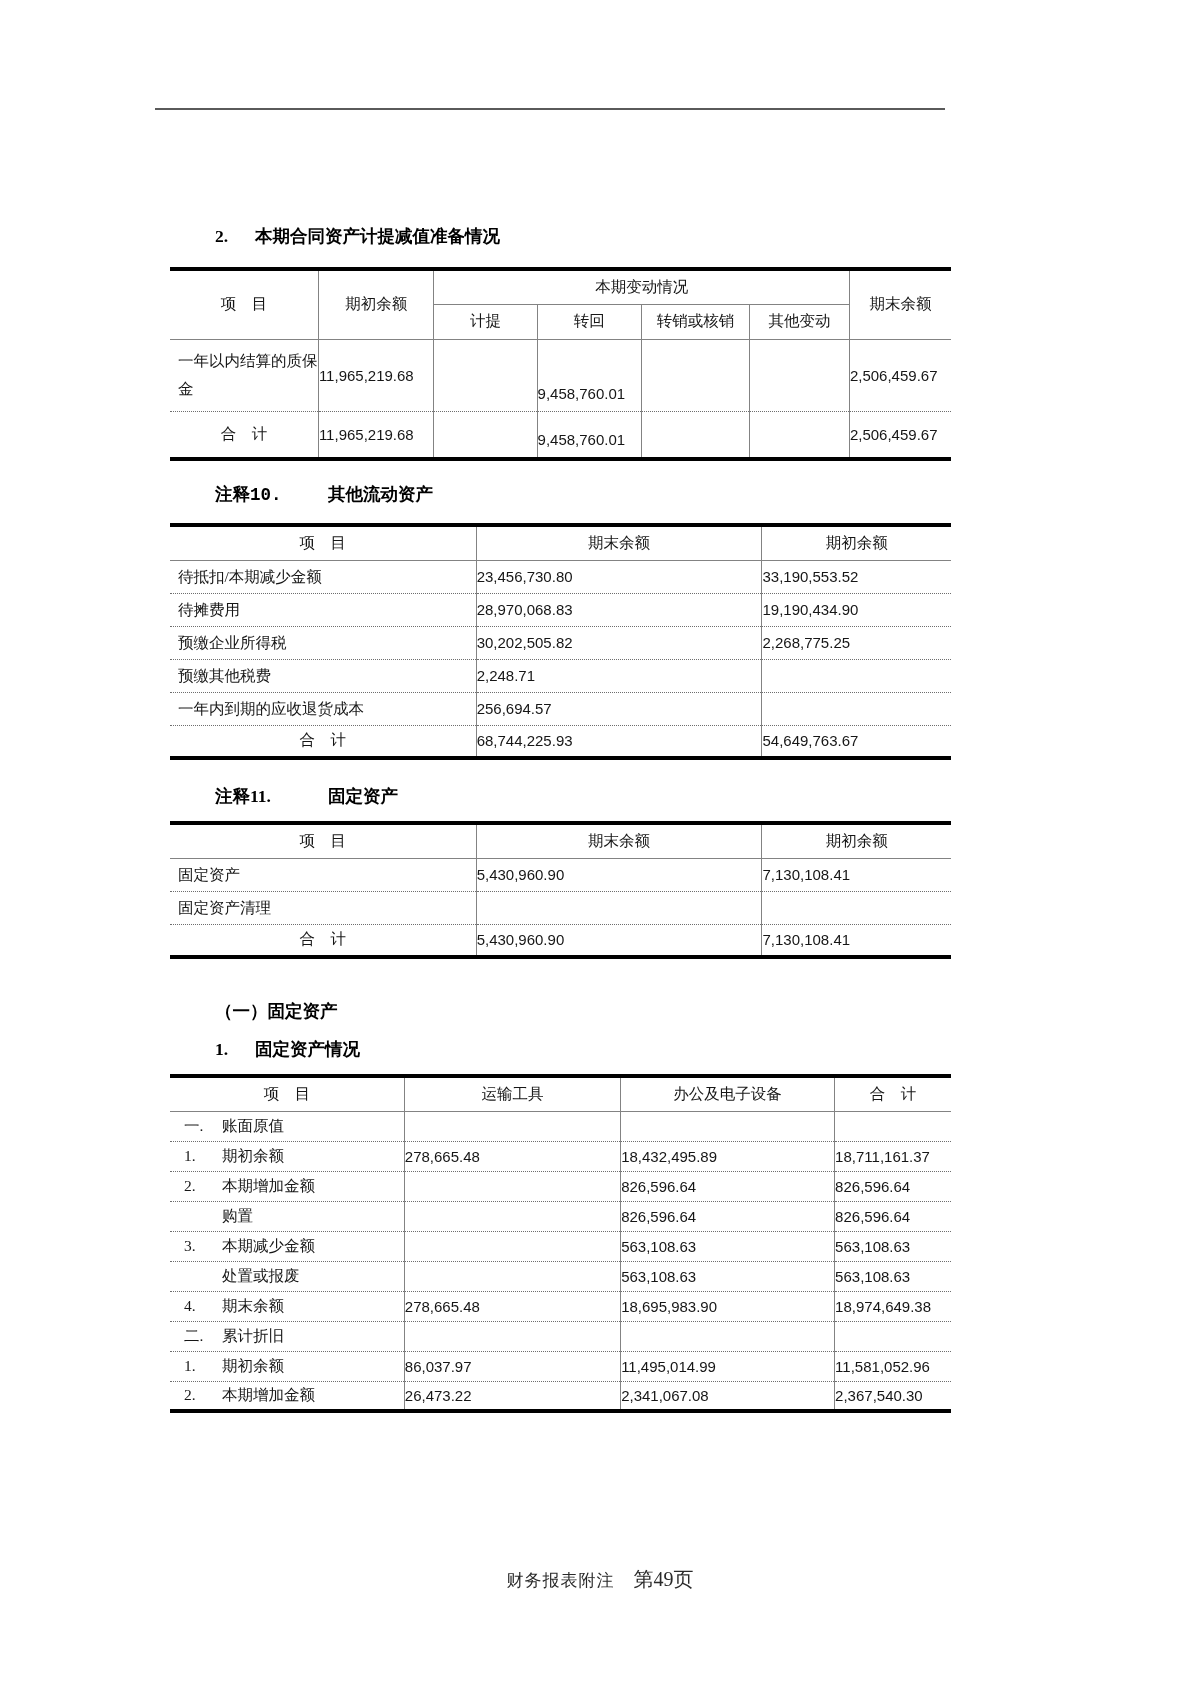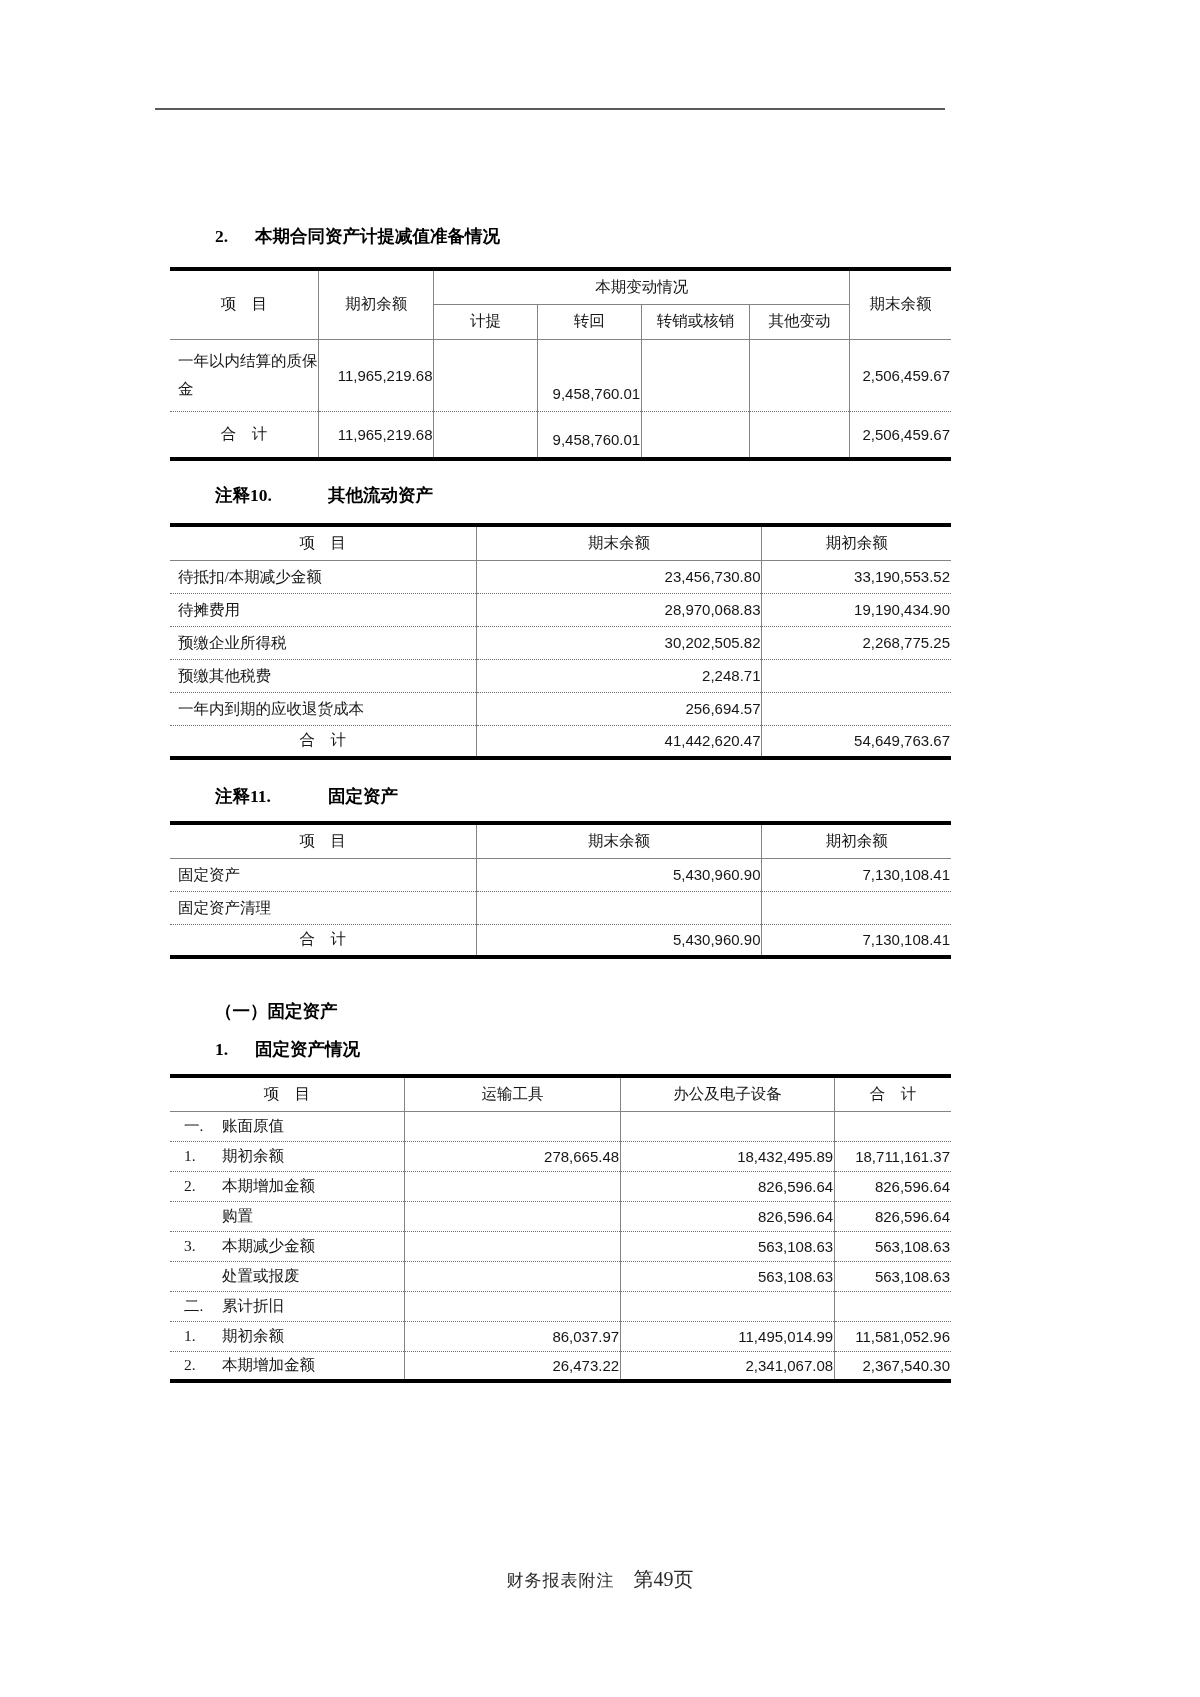--- a/index.html
+++ b/index.html
@@ -18,21 +18,21 @@
   }
   .content { position: absolute; left: 170px; top: 0; width: 781px; }
 
   .sec-heading {
     font-weight: bold; font-size: 17.5px; line-height: 24px; color: #000;
     padding-left: 45px; white-space: nowrap;
   }
   .sec-heading .h-num { display: inline-block; }
   #h-sec2 { margin-top: 224px; }
   #h-sec2 .h-num { width: 40px; }
-  #h-note10 { margin-top: 22px; }
+  #h-note10 { margin-top: 22px; font-family: Liberation Mono, monospace; }
   #h-note10 .h-num { width: 113px; }
   #h-note11 { margin-top: 24px; }
   #h-note11 .h-num { width: 113px; }
   #h-fixed1 { margin-top: 40px; }
   #h-fixed2 { margin-top: 14px; }
   #h-fixed2 .h-num { width: 40px; }
 
   table.fin {
     border-collapse: collapse; width: 100%; table-layout: fixed;
     border-top: 4px solid #000; border-bottom: 4px solid #000;
@@ -51,21 +51,21 @@
   .fin td {
     font-size: 15.5px; vertical-align: middle; padding: 2px 0;
     border-bottom: 1px dotted #6e6e6e;
   }
   .fin tbody tr:last-child td { border-bottom: none; }
   .br { border-right: 1px solid #838383; }
 
   .fin .item { text-align: left; padding-left: 8px; line-height: 1.8; }
   .fin .item-center { text-align: center; }
   .fin .num {
-    text-align: right; padding-right: 1px;
+    text-align: left; padding-right: 1px;
     font-family: "Liberation Sans", "DejaVu Sans", sans-serif;
     font-size: 15px;
   }
   .fin .vb { vertical-align: bottom; padding-bottom: 9px; }
 
   #t1 thead tr { height: 35px; }
   #t1 .r-tall { height: 72px; }
   #t1 .r-total { height: 48px; }
   #t2 tbody tr, #t3 tbody tr { height: 33px; }
   #t2 thead tr, #t3 thead tr, #t4 thead tr { height: 35px; }
@@ -176,21 +176,21 @@
         <td class="num br">2,248.71</td>
         <td class="num"></td>
       </tr>
       <tr>
         <td class="item br">一年内到期的应收退货成本</td>
         <td class="num br">256,694.57</td>
         <td class="num"></td>
       </tr>
       <tr>
         <td class="item-center br">合　计</td>
-        <td class="num br">41,442,620.47</td>
+        <td class="num br">68,744,225.93</td>
         <td class="num">54,649,763.67</td>
       </tr>
     </tbody>
   </table>
 
   <div class="sec-heading" id="h-note11">
     <span class="h-num">注释11.</span><span>固定资产</span>
   </div>
 
   <table class="fin" id="t3">
@@ -279,20 +279,26 @@
         <td class="num br">563,108.63</td>
         <td class="num">563,108.63</td>
       </tr>
       <tr>
         <td class="label br"><span class="prefix"></span><span>处置或报废</span></td>
         <td class="num br"></td>
         <td class="num br">563,108.63</td>
         <td class="num">563,108.63</td>
       </tr>
       <tr>
+        <td class="label br"><span class="prefix">4.</span><span>期末余额</span></td>
+        <td class="num br">278,665.48</td>
+        <td class="num br">18,695,983.90</td>
+        <td class="num">18,974,649.38</td>
+      </tr>
+      <tr>
         <td class="label br"><span class="prefix">二.</span><span>累计折旧</span></td>
         <td class="num br"></td>
         <td class="num br"></td>
         <td class="num"></td>
       </tr>
       <tr>
         <td class="label br"><span class="prefix">1.</span><span>期初余额</span></td>
         <td class="num br">86,037.97</td>
         <td class="num br">11,495,014.99</td>
         <td class="num">11,581,052.96</td>

